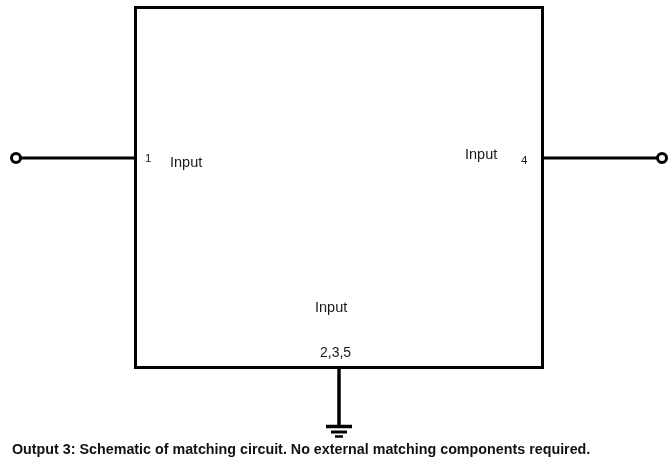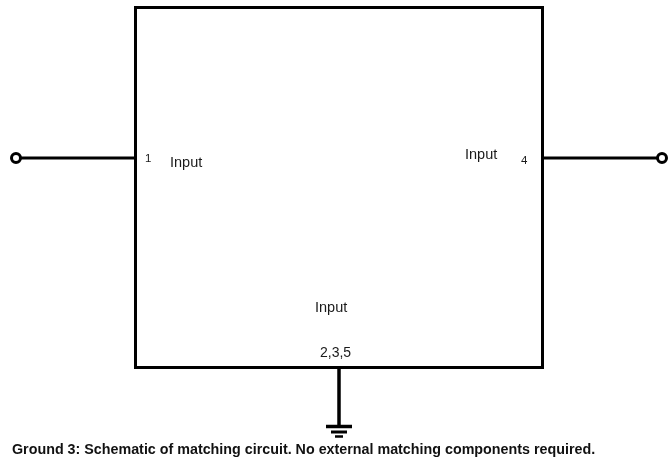--- a/index.html
+++ b/index.html
@@ -116,16 +116,16 @@
 
   <div class="lbl lbl-port" id="label-output">Input</div>
 
   <div class="lbl lbl-pin" id="label-pin-4">4</div>
 
   <div class="lbl lbl-port" id="label-ground">Input</div>
 
   <div class="lbl lbl-pins-multi" id="label-pins-ground">2,3,5</div>
 
   <div id="figure-caption">
-    <span class="cap-label">Ground 3:</span><span class="cap-text"> Schematic of matching circuit. No external matching components required.</span>
+    <span class="cap-label">Output 3:</span><span class="cap-text"> Schematic of matching circuit. No external matching components required.</span>
   </div>
 
 </div>
 
 </body></html>

